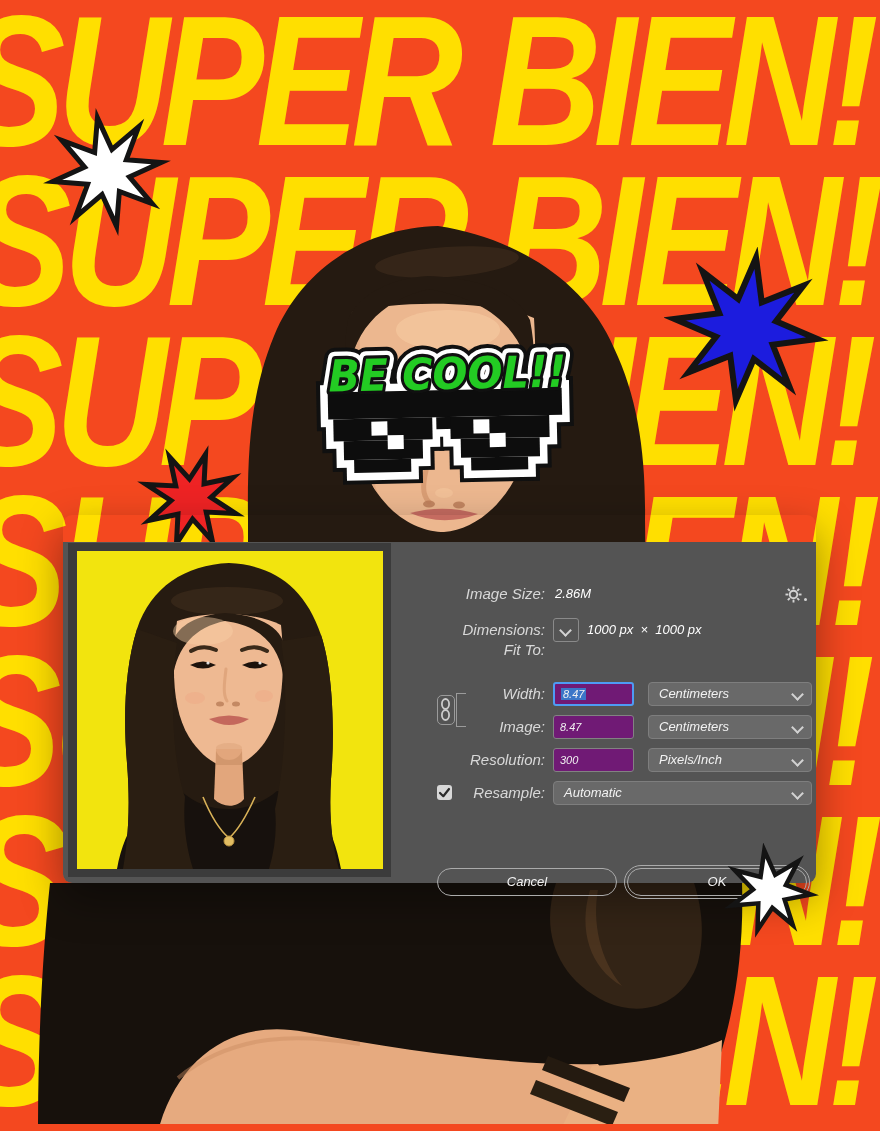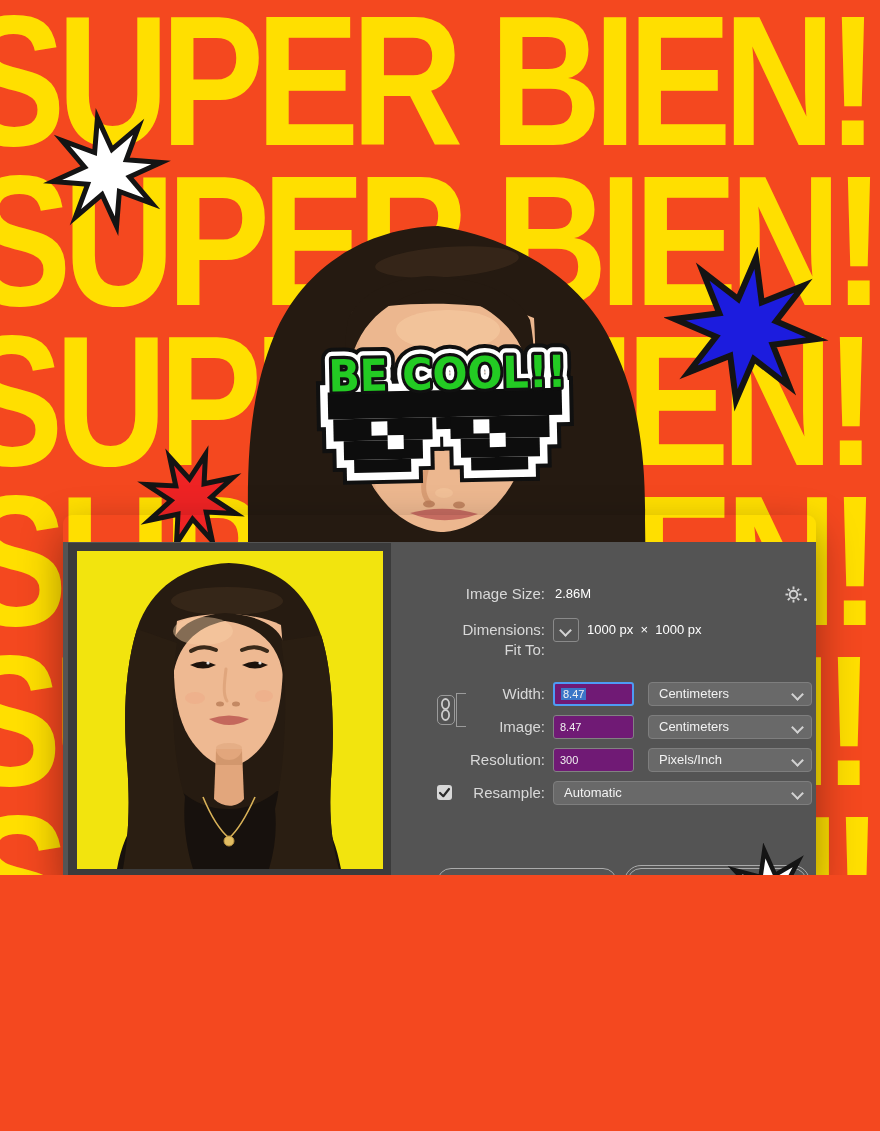--- a/index.html
+++ b/index.html
@@ -1,17 +1,17 @@
 <!DOCTYPE html>
 <html><head>
 <meta charset="utf-8">
 <style>
   html,body{margin:0;padding:0;background:#F4481F;}
-  #stage{position:relative;width:880px;height:875px;overflow:hidden;background:#F4481F;
-         font-family:"Liberation Sans",sans-serif;}
+  #stage{position:relative;width:880px;height:1124px;overflow:hidden;background:#F4481F;
+         font-family:"Liberation Sans",sans-serif;font-style:italic;}
 
   
   .bg-row{position:absolute;white-space:nowrap;line-height:1;
           font-family:"Liberation Sans",sans-serif;font-weight:700;font-size:172px;
           letter-spacing:-9px;color:#FFDF00;transform-origin:0 0;transform:scale(0.9,1.08);}
 
   
   .star{position:absolute;pointer-events:none;}
 
   

